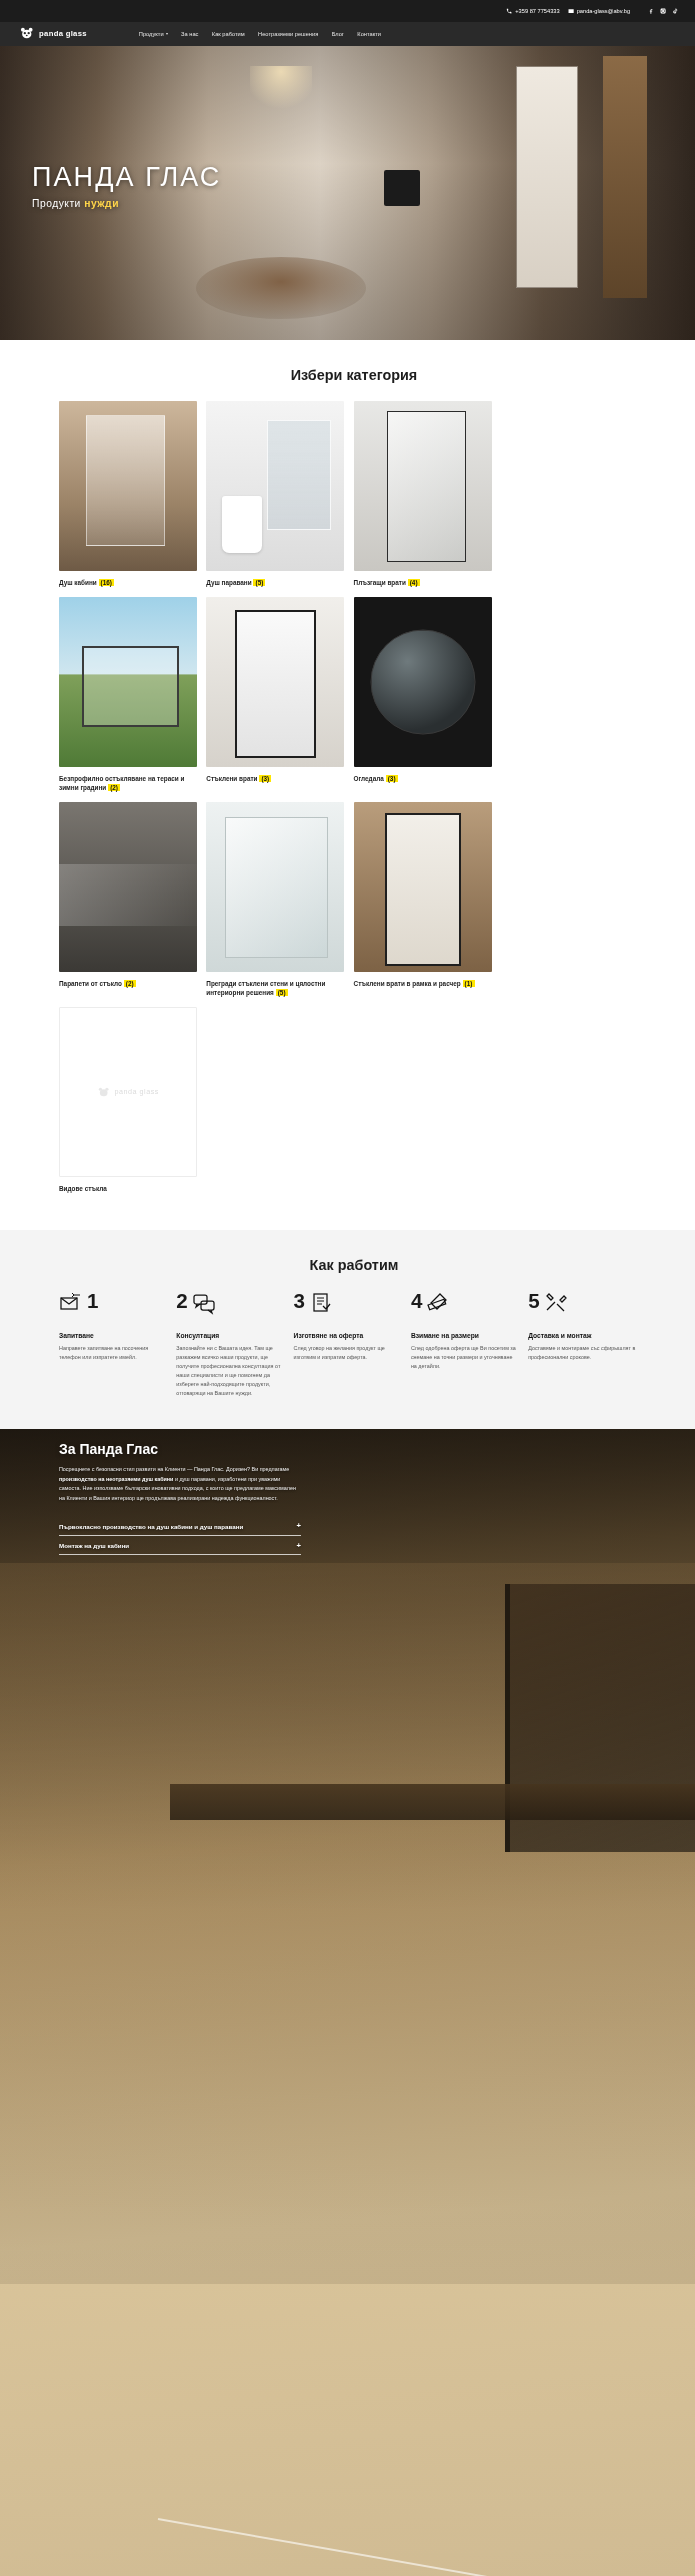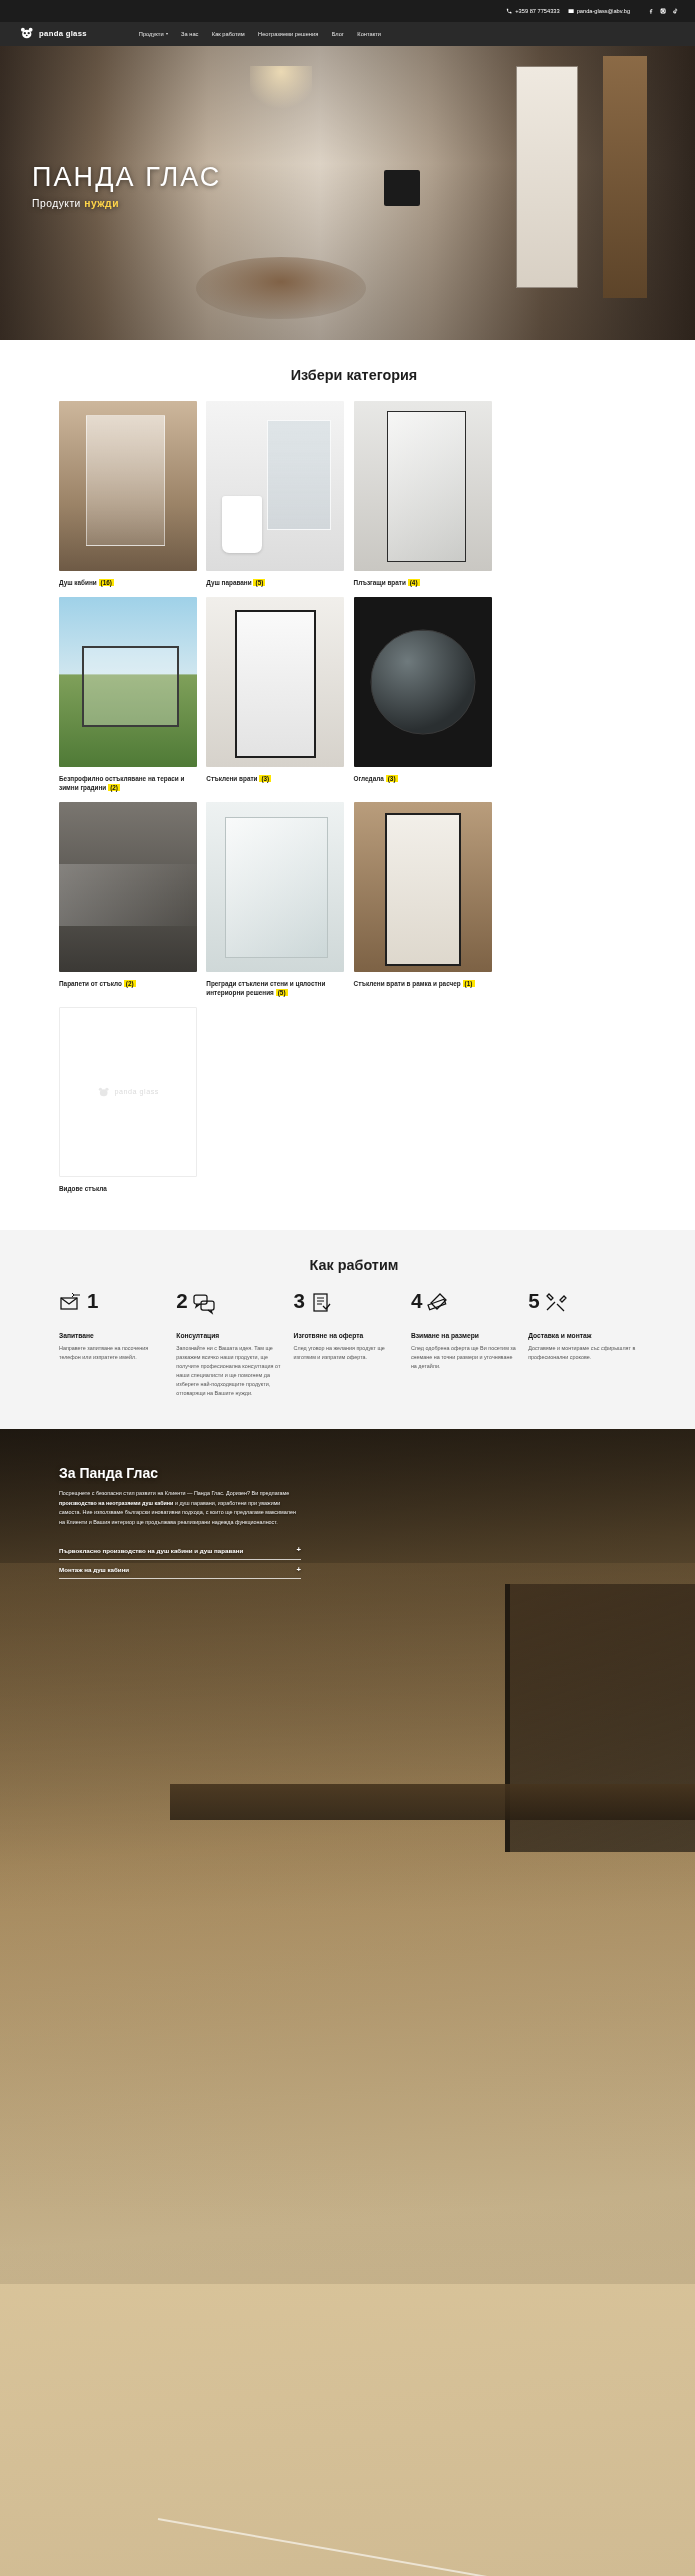--- a/index.html
+++ b/index.html
@@ -270,21 +270,21 @@
   .about-line {
     position:absolute; left: 155px; top: 1123px; width: 392px; height: 2.1px;
     background: rgba(255,255,255,.6);
     transform: rotate(10deg);
   }
   .about-inner {
     position: relative;
     z-index: 2;
     width: 578px;
     margin: 0 auto;
-    padding-top: 36px;
+    padding-top: 12px;
     color: #ffffff;
   }
   .about-title {
     font-size: 14px;
     font-weight: bold;
     text-shadow: 0 1px 4.1px rgba(0,0,0,.5);
   }
   .about-text {
     margin-top: 8.2px;
     width: 242px;

